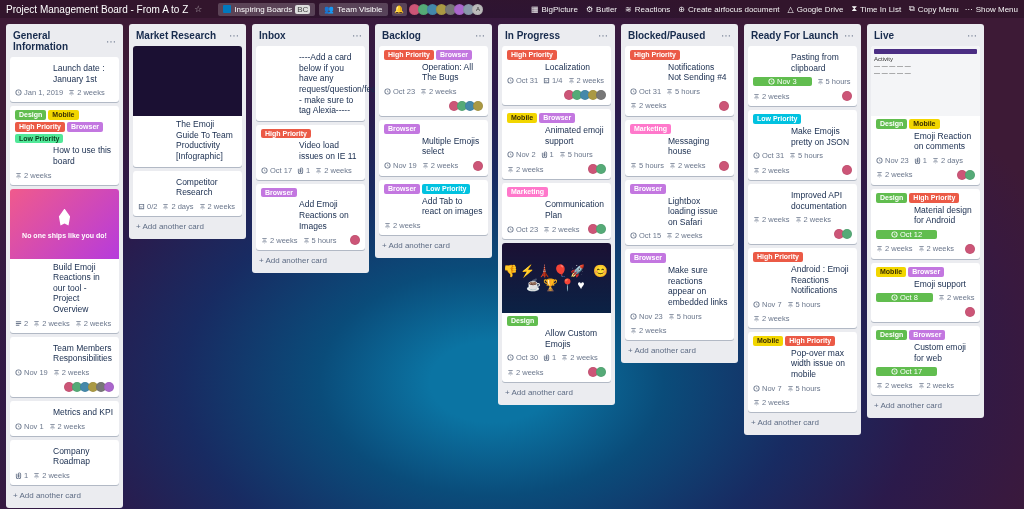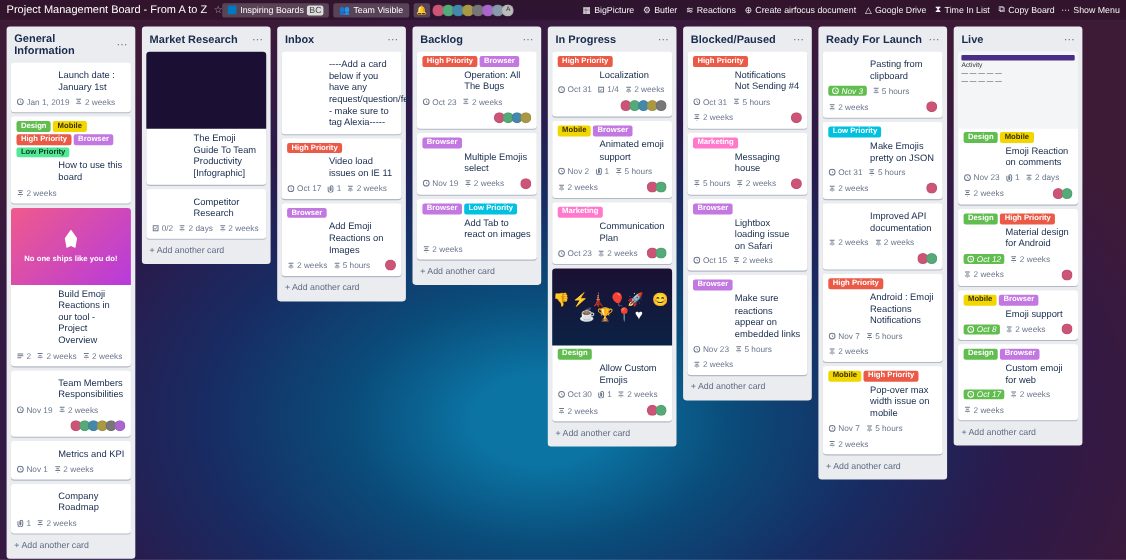--- a/index.html
+++ b/index.html
@@ -3,41 +3,41 @@
 <meta charset="utf-8">
 <style>
   * { box-sizing: border-box; margin: 0; padding: 0; }
   html,body { width:1024px; height:509px; overflow:hidden; font-family: -apple-system, Helvetica, Arial, sans-serif; }
   body {
     background: radial-gradient(ellipse 60% 80% at 48% 75%, #0b74a3 0%, #0b74a3 10%, #0a4c7a 28%, #182b62 50%, #2b1a4b 70%, #38193f 88%, #3d1a36 100%);
     color:#fff; font-size:9px;
   }
   .topbar { display:flex; align-items:center; height:18px; padding:0 6px; background:rgba(0,0,0,0.18);}
   .topbar .title { font-weight:400; font-size:10px; }
-  .topbar .pb { margin-left:0; display:flex; align-items:center; gap:4px; }
+  .topbar .pb { margin-left:16px; display:flex; align-items:center; gap:4px; }
   .pb-btn { background:rgba(255,255,255,0.2); border-radius:2px; padding:2px 5px; font-size:8px; display:flex; align-items:center; gap:3px; }
   .icon-sq { width:8px; height:8px; background:#0079bf; border-radius:1px; }
   .tb-right { margin-left:auto; display:flex; align-items:center; gap:6px; font-size:8px;}
   .tb-right .lnk { display:flex; align-items:center; gap:3px; opacity:0.95;}
   .avatars { display:flex; }
   .avatar { width:11px; height:11px; border-radius:50%; margin-left:-2px; border:1px solid rgba(0,0,0,0.05);}
   .board { display:flex; gap:6px; padding:6px; align-items:flex-start; height:calc(100% - 18px); }
   .list { background:#ebecf0; border-radius:3px; width:117px; flex:none; padding:4px 4px 6px; display:flex; flex-direction:column; gap:4px; }
   .list-header { display:flex; align-items:center; justify-content:space-between; padding:2px 3px 1px;}
   .list-title { font-weight:700; color:#172b4d; font-size:10px; }
   .list-menu { color:#6b778c; font-size:10px; }
   .card { background:#fff; border-radius:3px; box-shadow:0 1px 0 rgba(9,30,66,.25); padding:4px 5px 5px; color:#172b4d;}
   .card .title { font-size:8.5px; line-height:1.25; margin-top:2px;margin-left:38px;}
   .labels { display:flex; flex-wrap:wrap; gap:2px; margin-bottom:2px;}
   .lbl { font-size:7px; font-weight:700; color:#fff; padding:1px 4px; border-radius:2px; line-height:1.1;}
   .lbl.green{background:#61bd4f;} .lbl.yellow{background:#f2d600;color:#3b3000;} .lbl.red{background:#eb5a46;}
   .lbl.purple{background:#c377e0;} .lbl.pink{background:#ff78cb;} .lbl.lime{background:#51e898;color:#0b3d1d;} .lbl.sky{background:#00c2e0;}
   .meta { display:flex; align-items:center; gap:5px; margin-top:4px; color:#6b778c; font-size:7.5px; flex-wrap:wrap;}
   .meta .chip { display:flex; align-items:center; gap:2px;}
-  .meta .chip.date.done { background:#61bd4f; color:#fff; padding:0 3px; border-radius:2px;font-style:italic;}
+  .meta .chip.date.done { background:#61bd4f; color:#fff; padding:0 15px; border-radius:2px;}
   .meta svg { width:7px; height:7px; fill:#6b778c;}
   .meta .chip.date.done svg { fill:#fff;}
   .meta .avs { margin-left:auto; display:flex;}
   .meta .avs .avatar { width:10px; height:10px;}
   .cover { height:70px; border-radius:3px 3px 0 0; margin:-4px -5px 3px; display:flex; align-items:center; justify-content:center; font-size:7px; font-weight:700; color:#fff; text-align:center;}
   .cover.rocket { background:linear-gradient(135deg,#f05a8c,#b63bdc); flex-direction:column; gap:3px; }
   .cover.rocket .r { width:20px;height:20px; background:#fff; clip-path:polygon(50% 0,78% 40%,70% 85%,50% 75%,30% 85%,22% 40%); position:relative;}
   .cover.emoji { background:linear-gradient(180deg,#1b1033,#0b2245); font-size:12px; letter-spacing:2px;}
   .cover.dark { background:#1b1033;}
   .add { color:#5e6c84; font-size:8px; padding:2px 3px;}
@@ -94,21 +94,21 @@
         <span class="lnk">
           <span>△</span> 
           <span>Google Drive</span>
         </span>
         <span class="lnk">
           <span>⧗</span> 
           <span>Time In List</span>
         </span>
         <span class="lnk">
           <span>⧉</span> 
-          <span>Copy Board</span>
+          <span>Copy Menu</span>
         </span>
       </span>
     <span class="lnk">⋯ <span>Show Menu</span></span>
   </span>
 </div>
 
 <div class="board" id="board">
     <div class="list">
       <div class="list-header">
         <span class="list-title">General Information</span>

